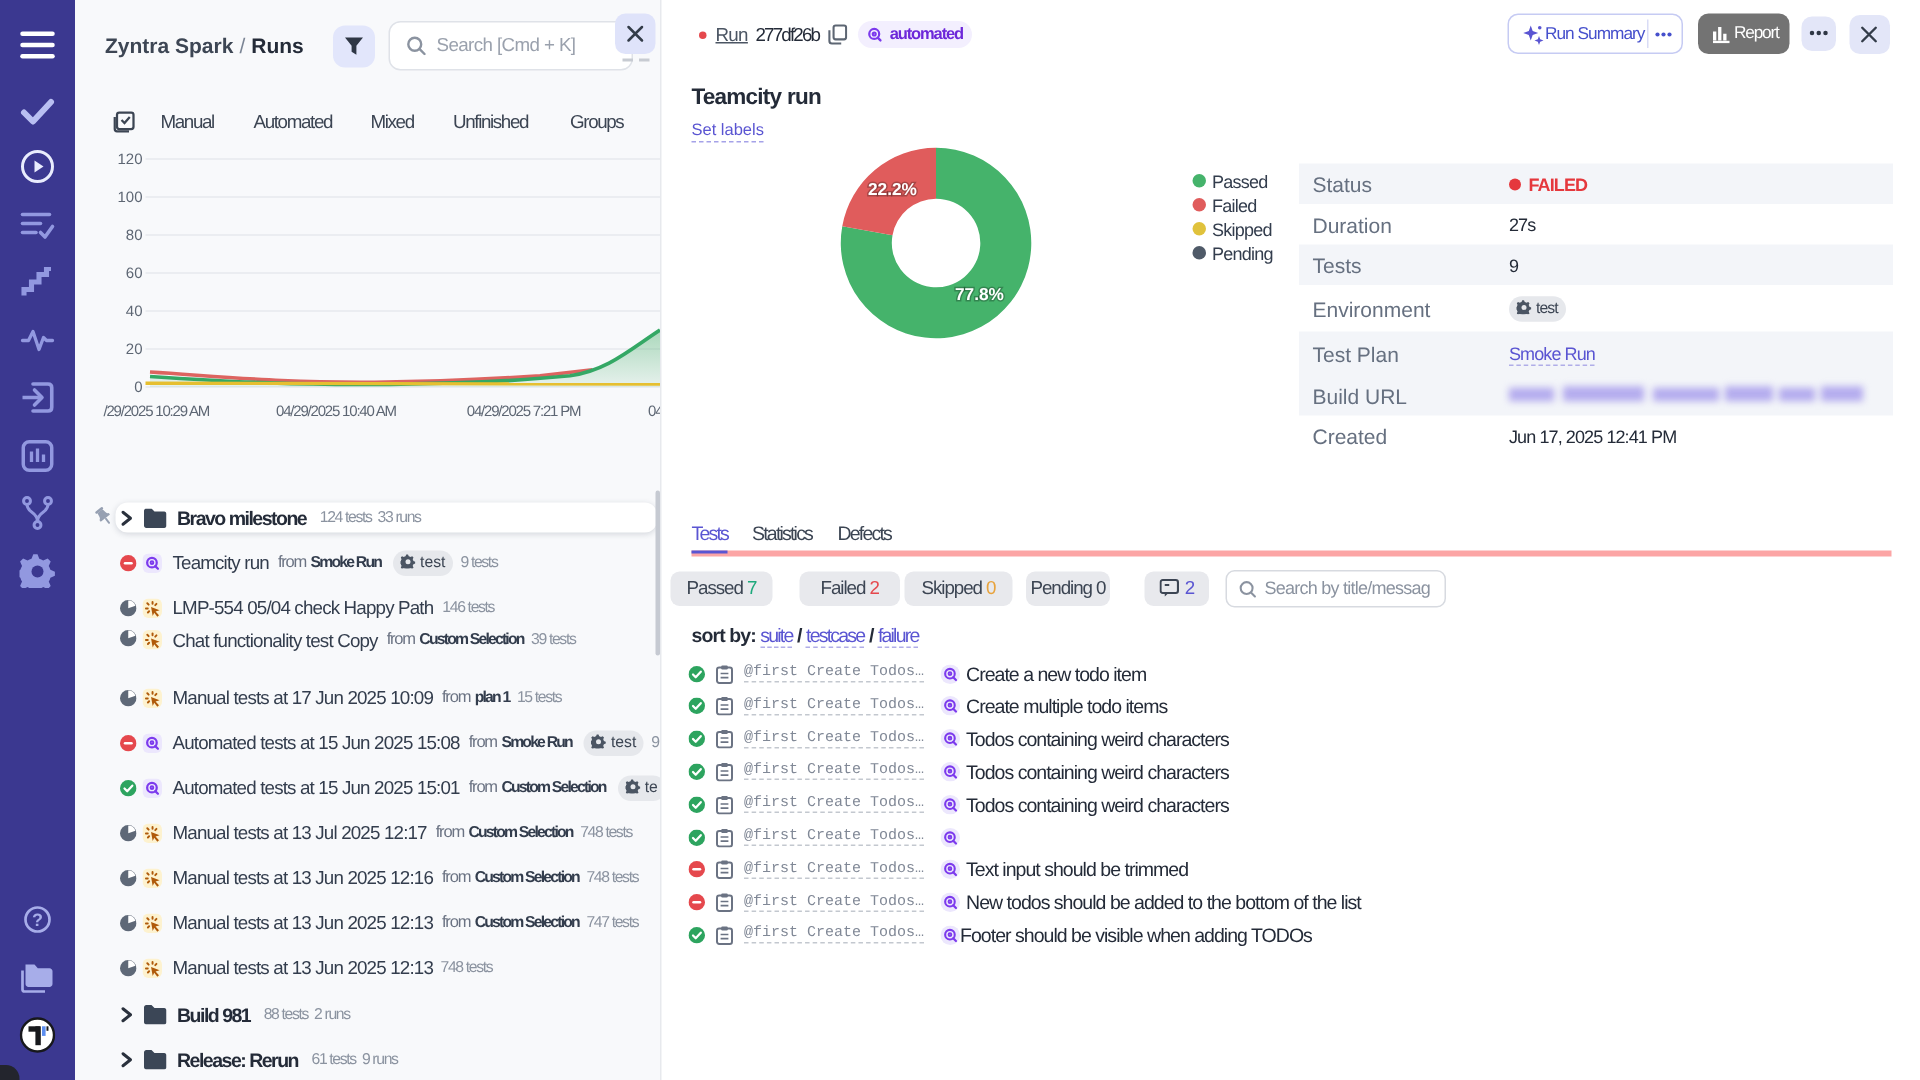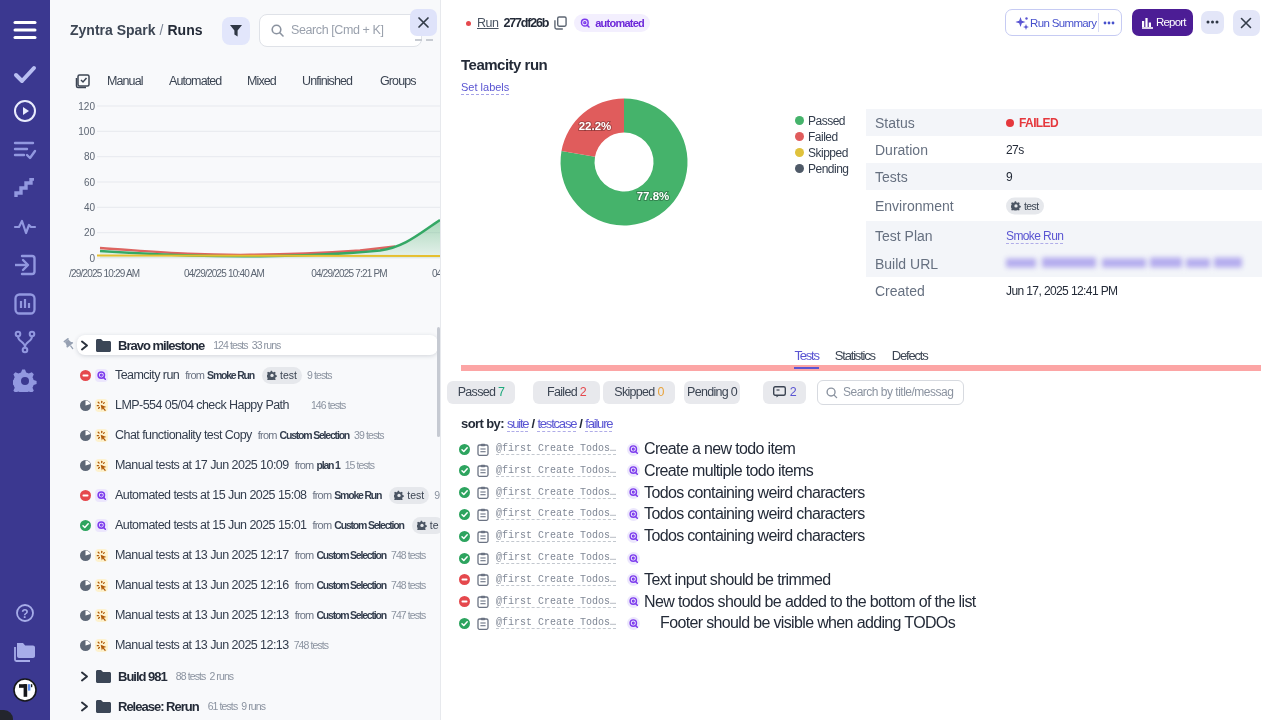--- a/index.html
+++ b/index.html
@@ -39,31 +39,31 @@
 .legend { position:absolute; font-size:12px; letter-spacing:-0.5px; color:#333d4d; }
 .legend div { height:16px; line-height:16px; }
 .legend i { display:inline-block; width:9px; height:9px; border-radius:50%; margin-right:4px; }
 
 .itable { position:absolute; left:425px; top:109px; width:396px; }
 .irow { position:relative; width:100%; }
 .irow.str { background:#f3f5f9; }
 .irow .lbl { position:absolute; left:9px; top:50%; transform:translateY(-50%); font-size:14px; color:#667080; }
 .irow .val { position:absolute; left:140px; top:50%; transform:translateY(-50%); font-size:12px; letter-spacing:-0.6px; color:#242b38; white-space:nowrap; }
 
-.btabs { position:absolute; top:348px; left:20px; width:800px; border-bottom:6px solid #fca5a5; height:23px; font-size:14px;text-align:center; }
+.btabs { position:absolute; top:348px; left:20px; width:800px; border-bottom:4px solid #fca5a5; height:23px; font-size:14px; }
 .btabs { letter-spacing:-1.2px; }
 .btabs span { color:#3c4553; }
 .btabs .act { color:#5a55d2; border-bottom:2px solid #5a55d2; padding-bottom:4px; }
 .fchip { position:absolute; top:381px; height:23px; background:#e8e9ed; border-radius:6px; font-size:12.5px; letter-spacing:-0.7px; color:#3c4553; line-height:23px; text-align:center; }
 .srch2 { position:absolute; top:380px; left:376px; width:147px; height:25px; border:1px solid #d7dae0; border-radius:6px; background:#fff; font-size:12px; letter-spacing:-0.5px; color:#8b93a0; line-height:23px; padding-left:25px; white-space:nowrap; overflow:hidden; }
 .sortby { position:absolute; top:416px; left:20px; font-size:13px; letter-spacing:-0.6px; color:#242b38; font-weight:bold; }
 .sortby a { font-weight:normal; letter-spacing:-1.2px; color:#5a55d2; border-bottom:1px dashed #b0ade8; }
 .trow { position:absolute; left:18px; height:22px; width:800px; white-space:nowrap; }
 .trow .mono { font-family:"Liberation Mono", monospace; font-size:10px; color:#808896; border-bottom:1px dashed #c3c8cf; }
-.trow .nm { font-size:16px; letter-spacing:-0.65px; color:#242b38; }
+.trow .nm { font-size:13px; letter-spacing:-0.65px; color:#242b38; }
 </style>
 </head>
 <body>
 <div class="abs" id="lpanel">
   <div class="hdr">Zyntra Spark<span class="sep">/</span><b>Runs</b></div>
   <div class="filterbtn"><svg style="margin:7px 0 0 7px" width="14" height="14" viewBox="0 0 14 14">
         <path d="M1 1 H13 L8.6 6.5 V12.5 L5.4 10.5 V6.5 Z" fill="#2f3745"></path>
       </svg></div>
   <div class="searchbox">Search [Cmd + K]<svg style="position:absolute;left:11px;top:9px" width="13" height="13" viewBox="0 0 13 13">
         <circle cx="5.5" cy="5.5" r="4.3" stroke="#8b93a0" stroke-width="1.6" fill="none"></circle>
@@ -175,23 +175,23 @@
           <g stroke="#b05a0a" stroke-width="1.3" stroke-linecap="round">
             <line x1="3.2" y1="3.2" x2="4.1" y2="4.1"></line>
             <line x1="6.7" y1="2.3" x2="6.7" y2="3.5"></line>
             <line x1="2.3" y1="6.7" x2="3.5" y2="6.7"></line>
             <line x1="9.3" y1="3.6" x2="8.5" y2="4.4"></line>
             <line x1="3.6" y1="9.3" x2="4.4" y2="8.5"></line>
           </g>
           <path d="M5.7 5.7 L11.4 7.9 L8.7 8.7 L11 11.2 L9.9 12.1 L7.8 9.5 L6.8 11.6 Z" fill="#b05a0a"></path>
         </svg>
         <span class="t" style="margin-left:7px">LMP-554 05/04 check Happy Path</span>
-        <span class="cnt" style="margin-left:22px">146 tests</span>
-      </div>
-<div class="lrow" style="top:420px;display:flex;align-items:center;padding-left:17px">
+        <span class="cnt" style="margin-left:6px">146 tests</span>
+      </div>
+<div class="lrow" style="top:420px;display:flex;padding-left:17px">
         <svg class="ic" width="11" height="11" viewBox="0 0 11 11">
           <circle cx="5.5" cy="5.5" r="5.5" fill="#5e6877"></circle>
           <path d="M5.5 5.5 L5.5 0.4 A5.1 5.1 0 0 1 10.3 3.9 Z" fill="#ffffff"></path>
         </svg>
         <span style="width:4px"></span>
         <svg class="ic" width="13" height="13" viewBox="0 0 13 13">
           <rect width="13" height="13" rx="4" fill="#fdf2cf"></rect>
           <g stroke="#b05a0a" stroke-width="1.3" stroke-linecap="round">
             <line x1="3.2" y1="3.2" x2="4.1" y2="4.1"></line>
             <line x1="6.7" y1="2.3" x2="6.7" y2="3.5"></line>
@@ -283,21 +283,21 @@
           <rect width="13" height="13" rx="4" fill="#fdf2cf"></rect>
           <g stroke="#b05a0a" stroke-width="1.3" stroke-linecap="round">
             <line x1="3.2" y1="3.2" x2="4.1" y2="4.1"></line>
             <line x1="6.7" y1="2.3" x2="6.7" y2="3.5"></line>
             <line x1="2.3" y1="6.7" x2="3.5" y2="6.7"></line>
             <line x1="9.3" y1="3.6" x2="8.5" y2="4.4"></line>
             <line x1="3.6" y1="9.3" x2="4.4" y2="8.5"></line>
           </g>
           <path d="M5.7 5.7 L11.4 7.9 L8.7 8.7 L11 11.2 L9.9 12.1 L7.8 9.5 L6.8 11.6 Z" fill="#b05a0a"></path>
         </svg>
-        <span class="t" style="margin-left:7px">Manual tests at 13 Jun 2025 12:17</span>
+        <span class="t" style="margin-left:7px">Manual tests at 13 Jul 2025 12:17</span>
         <span class="from" style="margin-left:6px">from</span>
         <span class="fb" style="margin-left:3px">Custom Selection</span>
         <span class="cnt" style="margin-left:5px">748 tests</span>
       </div>
 <div class="lrow" style="top:570px;display:flex;align-items:center;padding-left:17px">
         <svg class="ic" width="11" height="11" viewBox="0 0 11 11">
           <circle cx="5.5" cy="5.5" r="5.5" fill="#5e6877"></circle>
           <path d="M5.5 5.5 L5.5 0.4 A5.1 5.1 0 0 1 10.3 3.9 Z" fill="#ffffff"></path>
         </svg>
         <span style="width:4px"></span>
@@ -379,21 +379,21 @@
         <span class="t">Release: Rerun</span>
         <span class="cnt" style="margin-left:9px">61 tests&nbsp;&nbsp;9 runs</span>
       </div>
     </div>
   <div class="abs" style="left:387px;top:327px;width:3px;height:110px;background:#c6cad2;border-radius:2px;"></div>
 </div>
 <div class="abs" id="rpanel">
   <div class="rhdr" style="display:flex;align-items:center;">
     <span style="width:5px;height:5px;border-radius:50%;background:#e5484d;"></span>
     <span style="margin-left:6px;color:#4b5563;text-decoration:underline;">Run</span>
-    <span style="margin-left:5px;font-weight:bold;letter-spacing:-1.2px;color:#242b38;">277df26b</span>
+    <span style="margin-left:5px;font-weight:normal;letter-spacing:-1.2px;color:#242b38;">277df26b</span>
     <svg style="margin-left:6px" width="13" height="14" viewBox="0 0 14 15">
         <rect x="4" y="1" width="9" height="10" rx="1.5" stroke="#5d6673" stroke-width="1.5" fill="none"></rect>
         <path d="M9.5 14 H2.8 C1.8 14 1 13.2 1 12.2 V4.5" stroke="#5d6673" stroke-width="1.5" fill="none"></path>
       </svg>
     <span class="autochip" style="margin-left:7px;"><svg width="12" height="12" viewBox="0 0 13 13" style="margin-right:4px">
           <g stroke="#7c3aed" fill="none">
             <circle cx="6.3" cy="6.1" r="3.6" stroke-width="1.6"></circle>
             <circle cx="6.3" cy="6.1" r="1.1" stroke-width="1.5"></circle>
             <line x1="8.8" y1="8.8" x2="10.8" y2="10.8" stroke-width="1.7" stroke-linecap="round"></line>
           </g>
@@ -406,21 +406,21 @@
         <circle cx="11.5" cy="2.5" r="1.2" fill="#5a55d2"></circle>
       </svg>
     <span style="position:absolute;left:24px;top:7px;font-size:11.5px;letter-spacing:-0.65px;">Run Summary</span>
     <span style="position:absolute;right:22px;top:3px;bottom:3px;width:1px;background:#d9dcf6;"></span>
     <svg style="position:absolute;right:6px;top:11px" width="12" height="4" viewBox="0 0 12 4">
         <circle cx="2" cy="2" r="1.4" fill="#4650cc"></circle>
         <circle cx="6" cy="2" r="1.4" fill="#4650cc"></circle>
         <circle cx="10" cy="2" r="1.4" fill="#4650cc"></circle>
       </svg>
   </div>
-  <div class="btn" style="left:691px;width:61px;background:#4c1d95;color:#fff;">
+  <div class="btn" style="left:691px;width:61px;background:#737373;color:#fff;">
     <svg style="position:absolute;left:9px;top:7px" width="13" height="13" viewBox="0 0 13 13">
         <g fill="#fff">
           <rect x="1" y="5" width="2.2" height="6"></rect>
           <rect x="4.4" y="2" width="2.2" height="9"></rect>
           <rect x="7.8" y="6.5" width="2.2" height="4.5"></rect>
           <rect x="1" y="11.2" width="11" height="1.6"></rect>
         </g>
       </svg>
     <span style="position:absolute;left:24px;top:7px;font-size:11.5px;letter-spacing:-0.8px;">Report</span>
   </div>
@@ -698,21 +698,21 @@
         </svg>
         <span class="mono" style="margin-left:7px">@first Create Todos…</span>
         <svg class="ic" width="13" height="13" viewBox="0 0 13 13" style="margin-left:11px">
           <circle cx="6.5" cy="6.5" r="6.5" fill="#ece7fd"></circle>
           <g stroke="#7c3aed" fill="none">
             <circle cx="6.3" cy="6.1" r="3.2" stroke-width="1.4"></circle>
             <circle cx="6.3" cy="6.1" r="0.9" stroke-width="1.3"></circle>
             <line x1="8.5" y1="8.5" x2="10.3" y2="10.3" stroke-width="1.5" stroke-linecap="round"></line>
           </g>
         </svg>
-        <span class="nm" style="margin-left:20px">Footer should be visible when adding TODOs</span>
+        <span class="nm" style="margin-left:0">Footer should be visible when adding TODOs</span>
       </div>
     </div>
 </div>
 <div class="abs" id="sidebar">
 <svg style="top:20px" width="24" height="20" viewBox="0 0 24 20">
       <g stroke="#ffffff" stroke-width="3" stroke-linecap="round">
         <line x1="2" y1="2.5" x2="22" y2="2.5"></line>
         <line x1="2" y1="10" x2="22" y2="10"></line>
         <line x1="2" y1="17.5" x2="22" y2="17.5"></line>
       </g>

